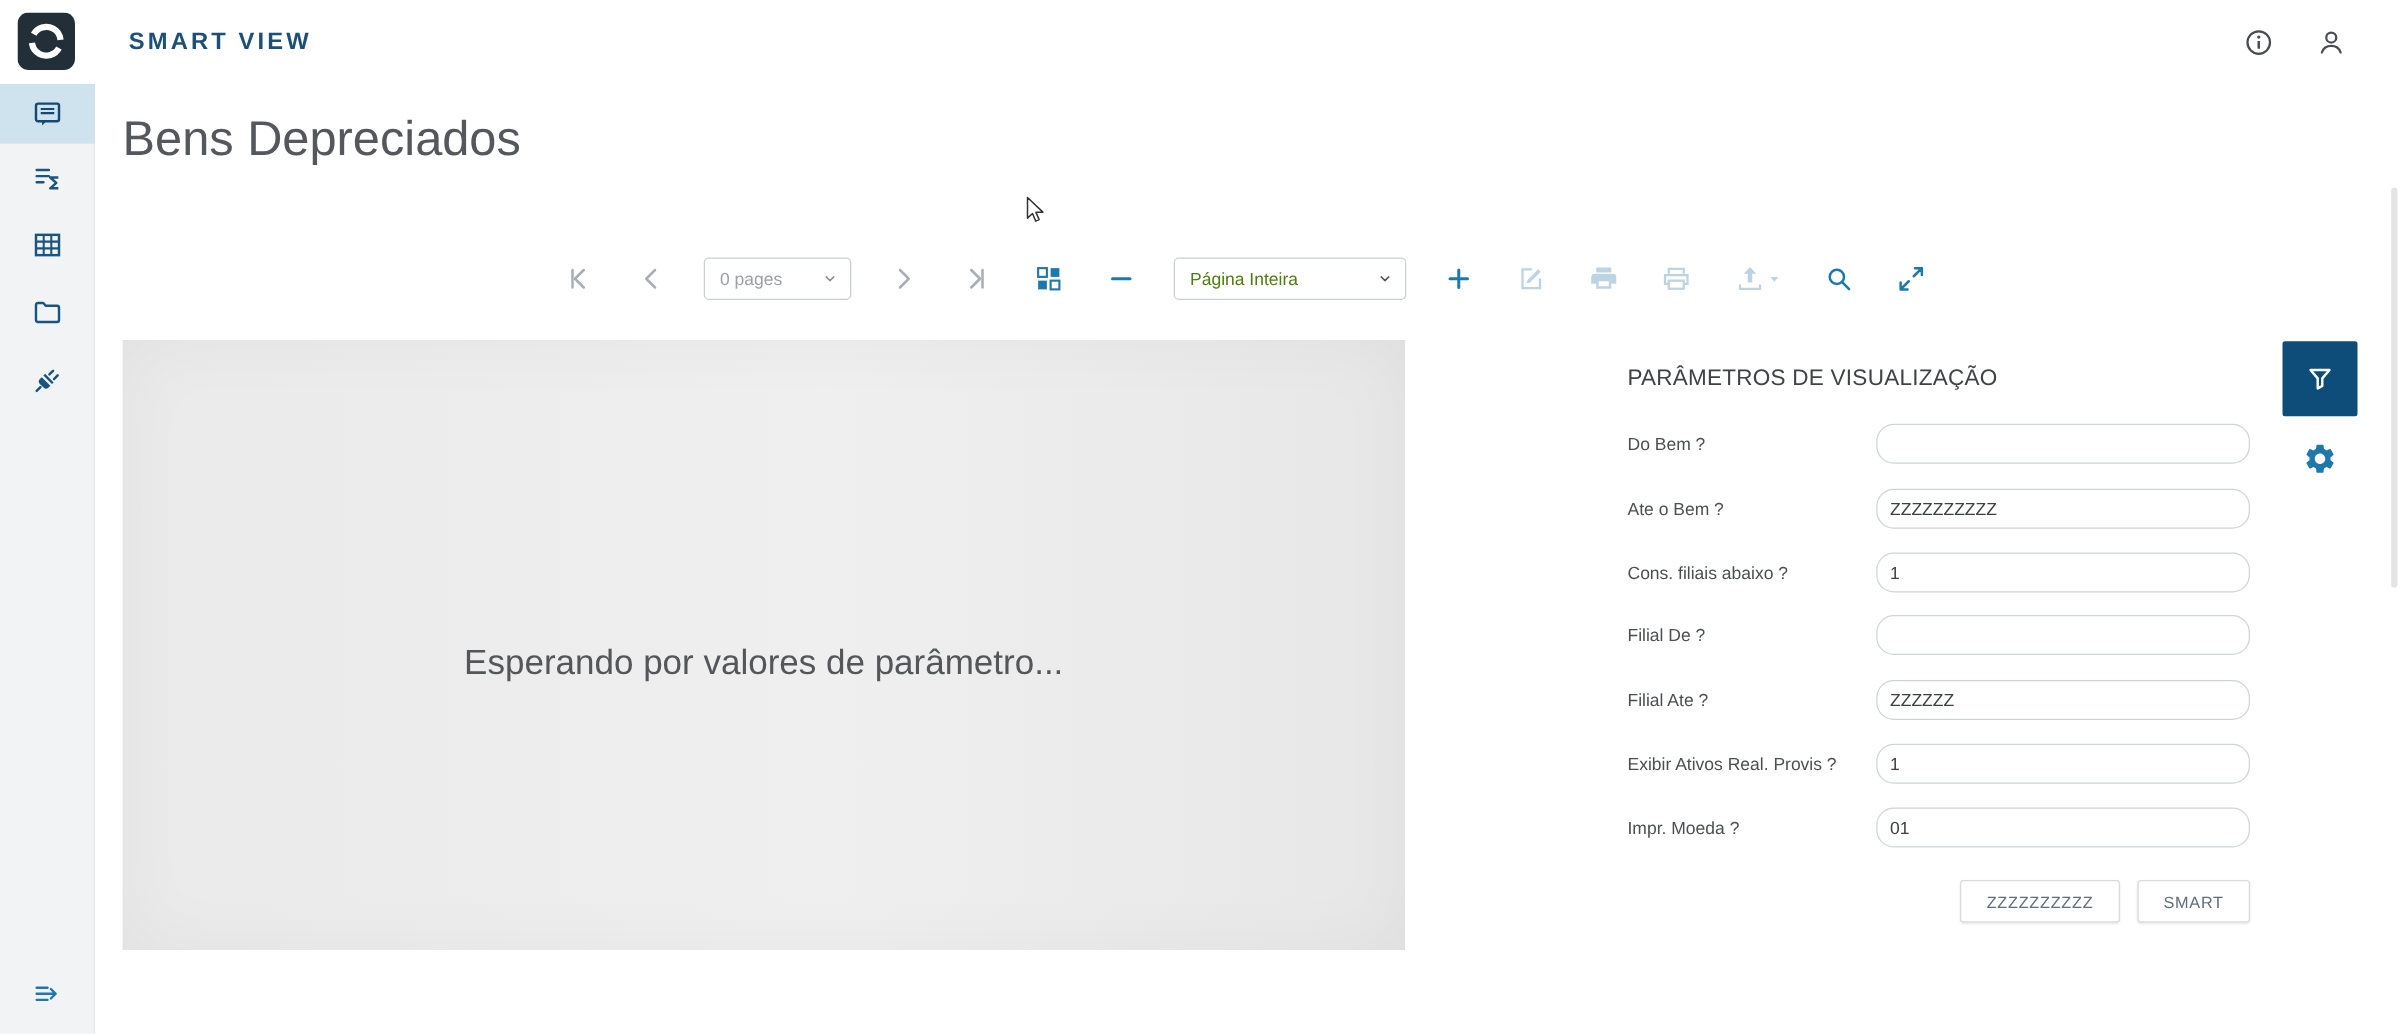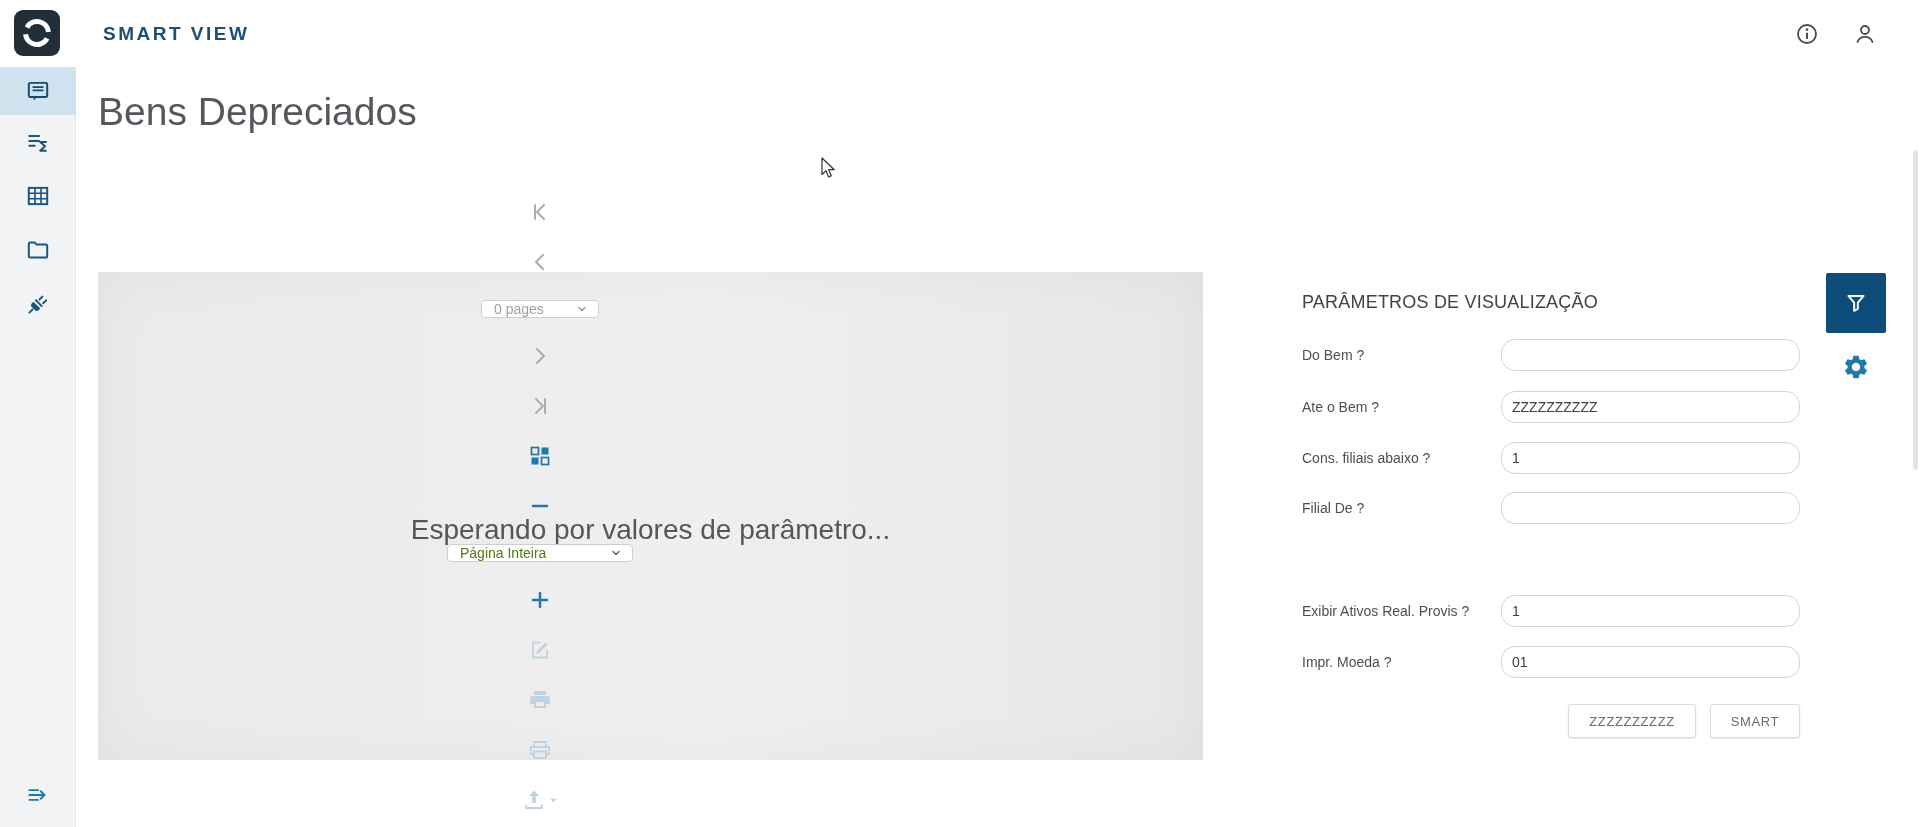--- a/index.html
+++ b/index.html
@@ -27,37 +27,37 @@
   .side-item.active { height:48px; background:#cfe3ef; color:#134a74; }
   .side-item svg { width:26px; height:26px; }
   .side-bottom { position:absolute; bottom:10px; left:0; width:76px; height:44px;
                  display:flex; align-items:center; justify-content:center; color:#1f78ab; cursor:pointer; }
   .side-bottom svg { width:26px; height:26px; }
 
   
   .page-title { position:absolute; left:98px; top:90px; font-size:39px; font-weight:400; color:#54585c; }
 
   
-  .toolbar { position:absolute; left:447px; top:200px; height:46px; display:flex; align-items:center; gap:26px; z-index:3;flex-direction:column; }
+  .toolbar { position:absolute; left:447px; top:200px; height:46px; display:flex; align-items:center; gap:26px; z-index:3; }
   .tbtn { width:32px; height:32px; display:flex; align-items:center; justify-content:center; cursor:pointer; background:none; border:none; padding:0; }
   .tbtn svg { width:24px; height:24px; }
   .tbtn.wide { width:46px; gap:2px; }
   .c-gray { color:#a7aeb4; }
   .c-blue { color:#1f78ab; }
   .c-disabled { color:#bdd3e1; }
   .tselect { height:34px; border:1px solid #cccfd2; border-radius:4px; background:#fff;
              display:flex; align-items:center; justify-content:space-between;
              padding:0 10px 0 12px; font-size:14px; cursor:pointer; }
   .tselect.pages { width:118px; color:#9aa1a7; }
   .tselect.zoom  { width:186px; color:#4d7c0f; }
   .caret { width:12px; height:12px; }
   .caret svg { width:12px; height:12px; }
 
   
-  .viewer { position:absolute; left:98px; top:272px; width:1105px; height:488px;
+  .viewer { position:absolute; left:98px; top:272px; width:1026px; height:488px;
             background:linear-gradient(90deg,#eaeaea 0%, #efefef 55%, #e7e7e7 100%);
             box-shadow: inset 0 0 60px rgba(0,0,0,0.04);
             display:flex; align-items:center; justify-content:center; }
   .viewer-msg { font-size:28px; color:#53575a; margin-top:28px; }
 
   
   .params { position:absolute; left:1281px; top:272px; width:537px; height:488px; background:#fff; }
   .params-title { position:absolute; left:21px; top:20px; font-size:18px; color:#3f4346; letter-spacing:0.2px; font-weight:400; }
   .param-row { position:absolute; left:21px; width:498px; height:32px; }
   .param-label { position:absolute; left:0; top:0; height:32px; display:flex; align-items:center;
@@ -269,20 +269,24 @@
     <input class="param-input" value="ZZZZZZZZZZ" style="">
   </div>
   <div class="param-row" style="top:170px">
     <span class="param-label">Cons. filiais abaixo ?</span>
     <input class="param-input" value="1" style="">
   </div>
   <div class="param-row" style="top:220px">
     <span class="param-label">Filial De ?</span>
     <input class="param-input" value="" style="">
   </div>
+  <div class="param-row" style="top:272px">
+    <span class="param-label">Filial Ate ?</span>
+    <input class="param-input" value="ZZZZZZ" style="">
+  </div>
   <div class="param-row" style="top:323px">
     <span class="param-label">Exibir Ativos Real. Provis ?</span>
     <input class="param-input" value="1" style="">
   </div>
   <div class="param-row" style="top:374px">
     <span class="param-label">Impr. Moeda ?</span>
     <input class="param-input" value="01" style="">
   </div>
 
   <div class="params-buttons">

